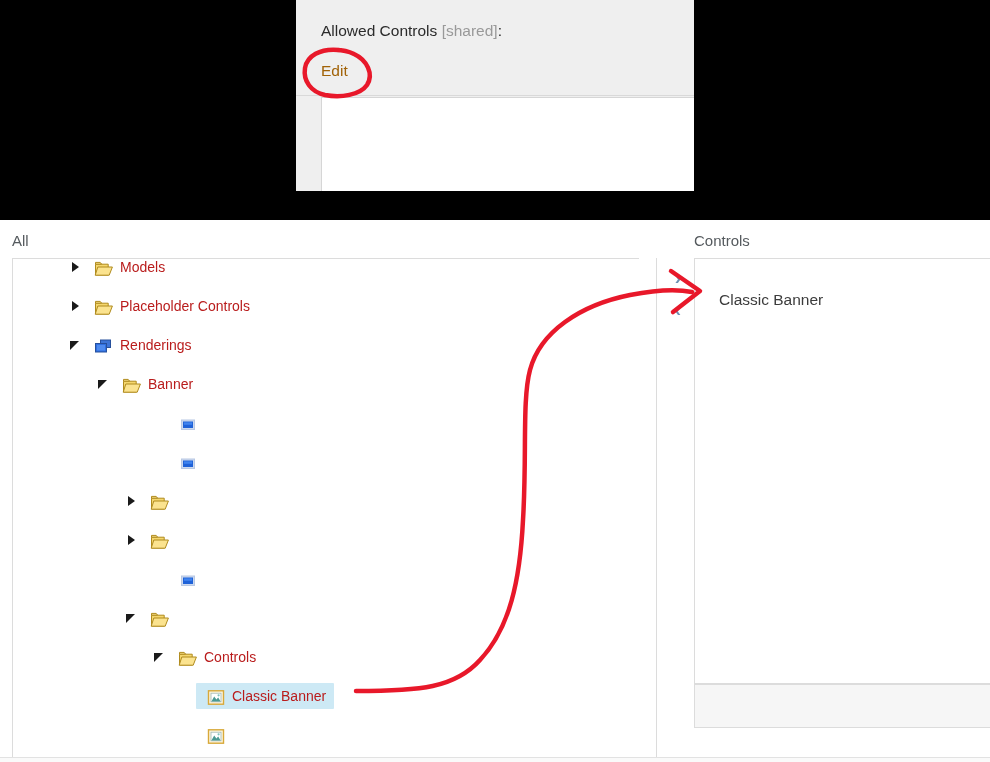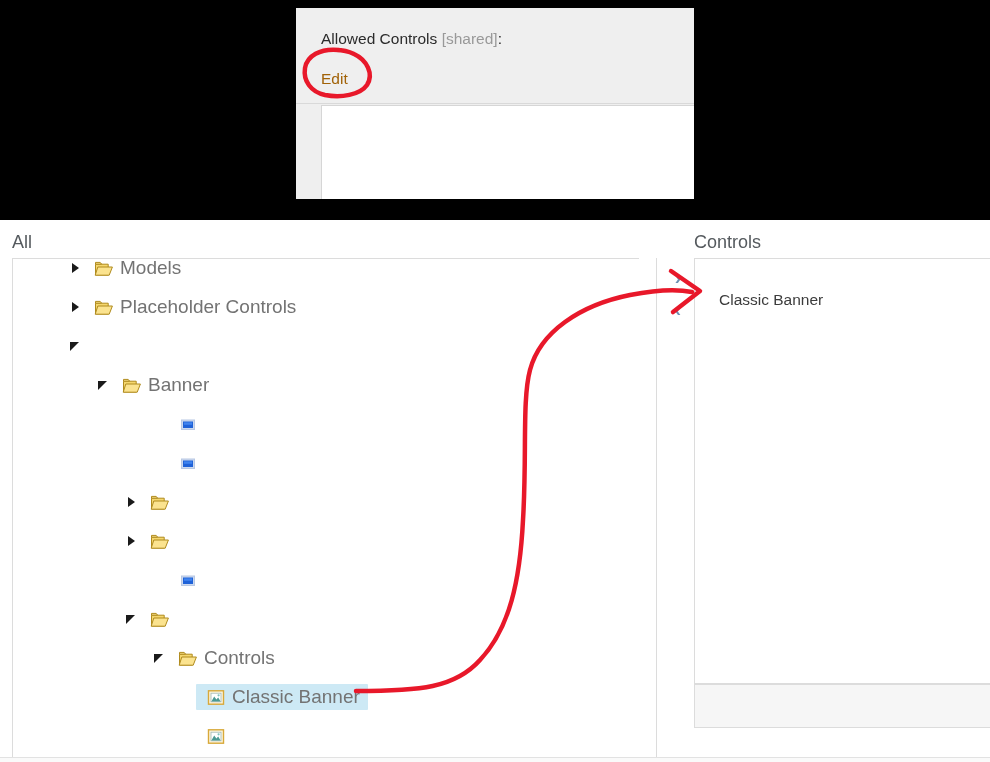--- a/index.html
+++ b/index.html
@@ -20,21 +20,21 @@
   #top-band {
     position: absolute;
     left: 0; top: 0;
     width: 990px; height: 220px;
     background: #000000;
   }
 
   
   #field-panel {
     position: absolute;
-    left: 296px; top: 8px;
+    left: 296px; top: 0;
     width: 398px; height: 191px;
     background: #efefef;
     box-sizing: border-box;
   }
   #field-panel-header {
     position: absolute;
     left: 0; top: 0;
     width: 398px; height: 96px;
     background: #efefef;
     border-bottom: 1px solid #d9d9d9;
@@ -73,21 +73,21 @@
   
   #selector {
     position: absolute;
     left: 0; top: 220px;
     width: 990px; height: 542px;
     background: #ffffff;
   }
 
   .col-heading {
     position: absolute;
-    font-size: 18px;
+    font-size: 15px;
     color: #555a5e;
     white-space: nowrap;
   }
   #heading-all      { left: 12px;  top: 12px; }
   #heading-selected { left: 694px; top: 12px; }
 
   
   #all-box {
     position: absolute;
     left: 12px; top: 38px;
@@ -155,22 +155,22 @@
   #tree {
     position: absolute;
     left: 0; top: -12px;
     width: 627px;
   }
   .tree-row {
     position: relative;
     height: 39px;
     line-height: 39px;
     white-space: nowrap;
-    font-size: 19px;
-    color: #737373;
+    font-size: 14px;
+    color: #b91c1c;
     cursor: pointer;
   }
   .tree-row.selected > .label-wrap {
     background: #cde9f5;
   }
   .label-wrap {
     display: inline-block;
     vertical-align: middle;
     padding: 3px 8px 3px 6px;
     line-height: 20px;
@@ -258,21 +258,25 @@
         <div class="tree-row" style="padding-left: 55px;"><span class="twisty collapsed"></span><span class="label-wrap"><span class="icon"><svg width="20" height="17" viewBox="0 0 20 17">
                 <path d="M1.5 4.2 L1.5 15 L14.2 15 L14.2 4.2 Z" fill="#f5d76e" stroke="#b08b1e" stroke-width="1"></path>
                 <path d="M1.5 4.2 L1.5 2.4 L6.2 2.4 L7.6 4.2 Z" fill="#f7e08c" stroke="#b08b1e" stroke-width="1"></path>
                 <path d="M3.8 7.0 L18.4 7.0 L15.2 15.2 L1.2 15.2 Z" fill="#fbe38f" stroke="#b08b1e" stroke-width="1"></path>
               </svg></span><span>Models</span></span></div>
         <div class="tree-row" style="padding-left: 55px;"><span class="twisty collapsed"></span><span class="label-wrap"><span class="icon"><svg width="20" height="17" viewBox="0 0 20 17">
                 <path d="M1.5 4.2 L1.5 15 L14.2 15 L14.2 4.2 Z" fill="#f5d76e" stroke="#b08b1e" stroke-width="1"></path>
                 <path d="M1.5 4.2 L1.5 2.4 L6.2 2.4 L7.6 4.2 Z" fill="#f7e08c" stroke="#b08b1e" stroke-width="1"></path>
                 <path d="M3.8 7.0 L18.4 7.0 L15.2 15.2 L1.2 15.2 Z" fill="#fbe38f" stroke="#b08b1e" stroke-width="1"></path>
               </svg></span><span>Placeholder Controls</span></span></div>
-        <div class="tree-row" style="padding-left: 55px;"><span class="twisty expanded"></span></div>
+        <div class="tree-row" style="padding-left: 55px;"><span class="twisty expanded"></span><span class="label-wrap"><span class="icon"><svg width="20" height="17" viewBox="0 0 20 17">
+                <rect x="6.5" y="2" width="10" height="7.5" fill="#3d74d6" stroke="#27509c" stroke-width="1"></rect>
+                <rect x="1.5" y="5.5" width="11" height="8.5" fill="#2f6fe0" stroke="#27509c" stroke-width="1"></rect>
+                <rect x="3" y="7" width="8" height="5.5" fill="#4f8bef"></rect>
+              </svg></span><span>Renderings</span></span></div>
         <div class="tree-row" style="padding-left: 83px;"><span class="twisty expanded"></span><span class="label-wrap"><span class="icon"><svg width="20" height="17" viewBox="0 0 20 17">
                 <path d="M1.5 4.2 L1.5 15 L14.2 15 L14.2 4.2 Z" fill="#f5d76e" stroke="#b08b1e" stroke-width="1"></path>
                 <path d="M1.5 4.2 L1.5 2.4 L6.2 2.4 L7.6 4.2 Z" fill="#f7e08c" stroke="#b08b1e" stroke-width="1"></path>
                 <path d="M3.8 7.0 L18.4 7.0 L15.2 15.2 L1.2 15.2 Z" fill="#fbe38f" stroke="#b08b1e" stroke-width="1"></path>
               </svg></span><span>Banner</span></span></div>
         <div class="tree-row" style="padding-left: 139px;"><span class="twisty empty"></span><span class="label-wrap"><span class="icon"><svg width="20" height="17" viewBox="0 0 20 17">
                 <rect x="3.5" y="4" width="13" height="9.5" fill="#ccd9ef" stroke="#b8c8e4" stroke-width="1"></rect>
                 <rect x="5" y="5.5" width="10" height="6.5" fill="#1f62d8"></rect>
                 <rect x="6" y="6.4" width="8" height="2.4" fill="#3f83ef"></rect>
               </svg></span><span></span></span></div>

